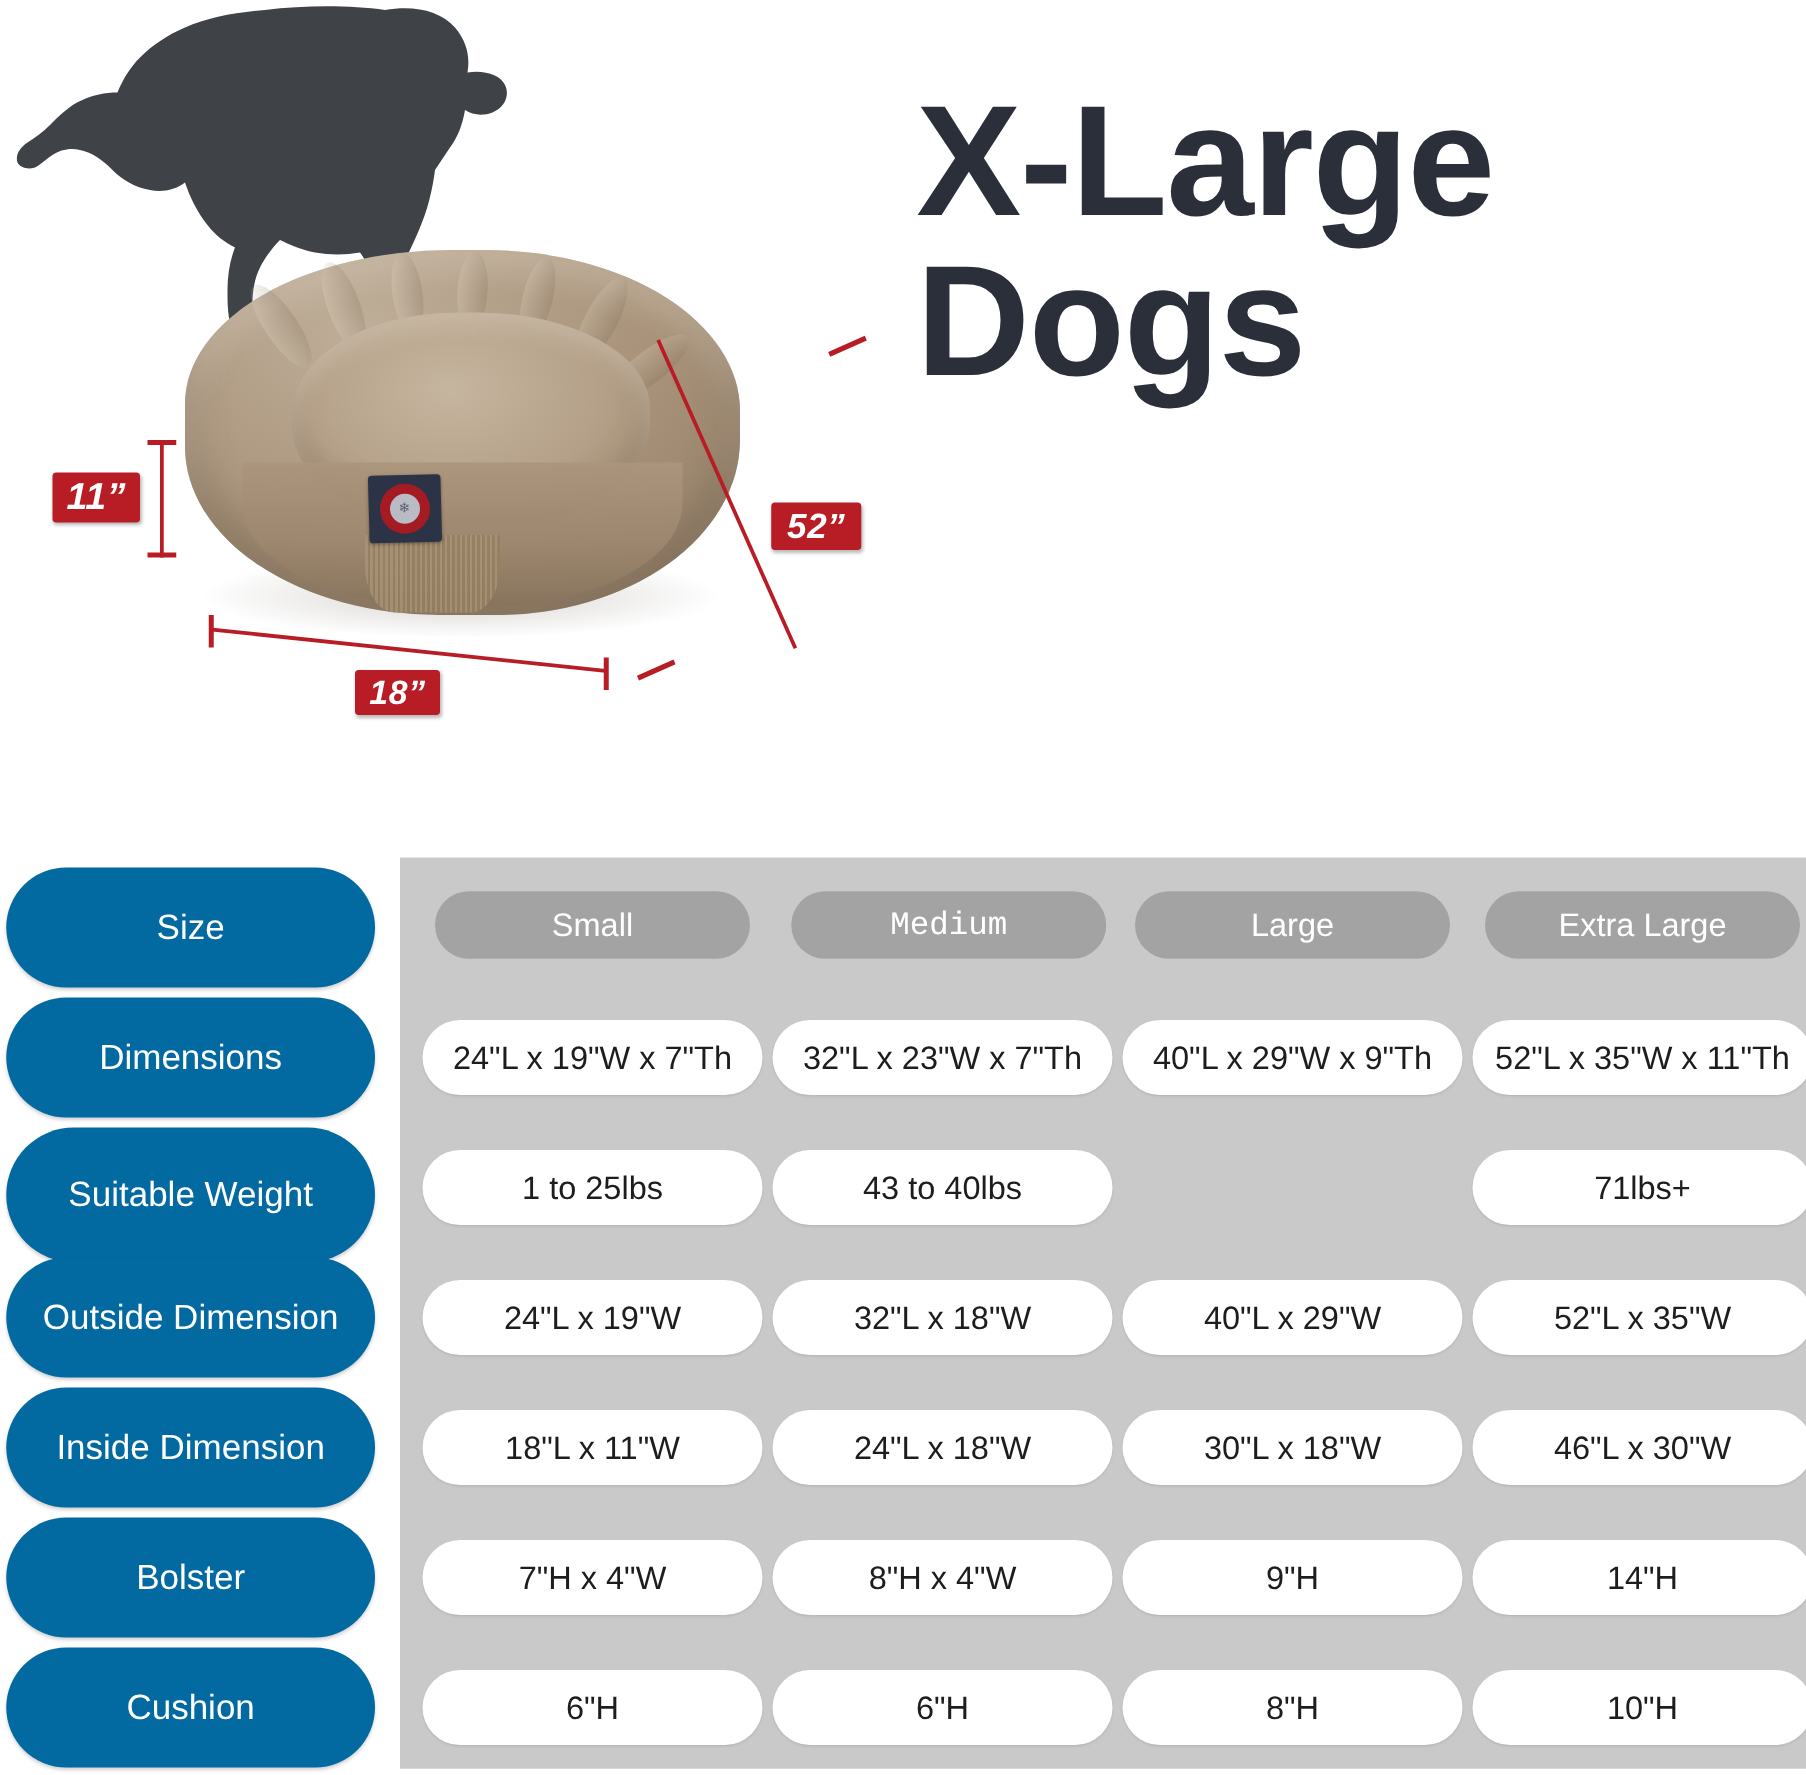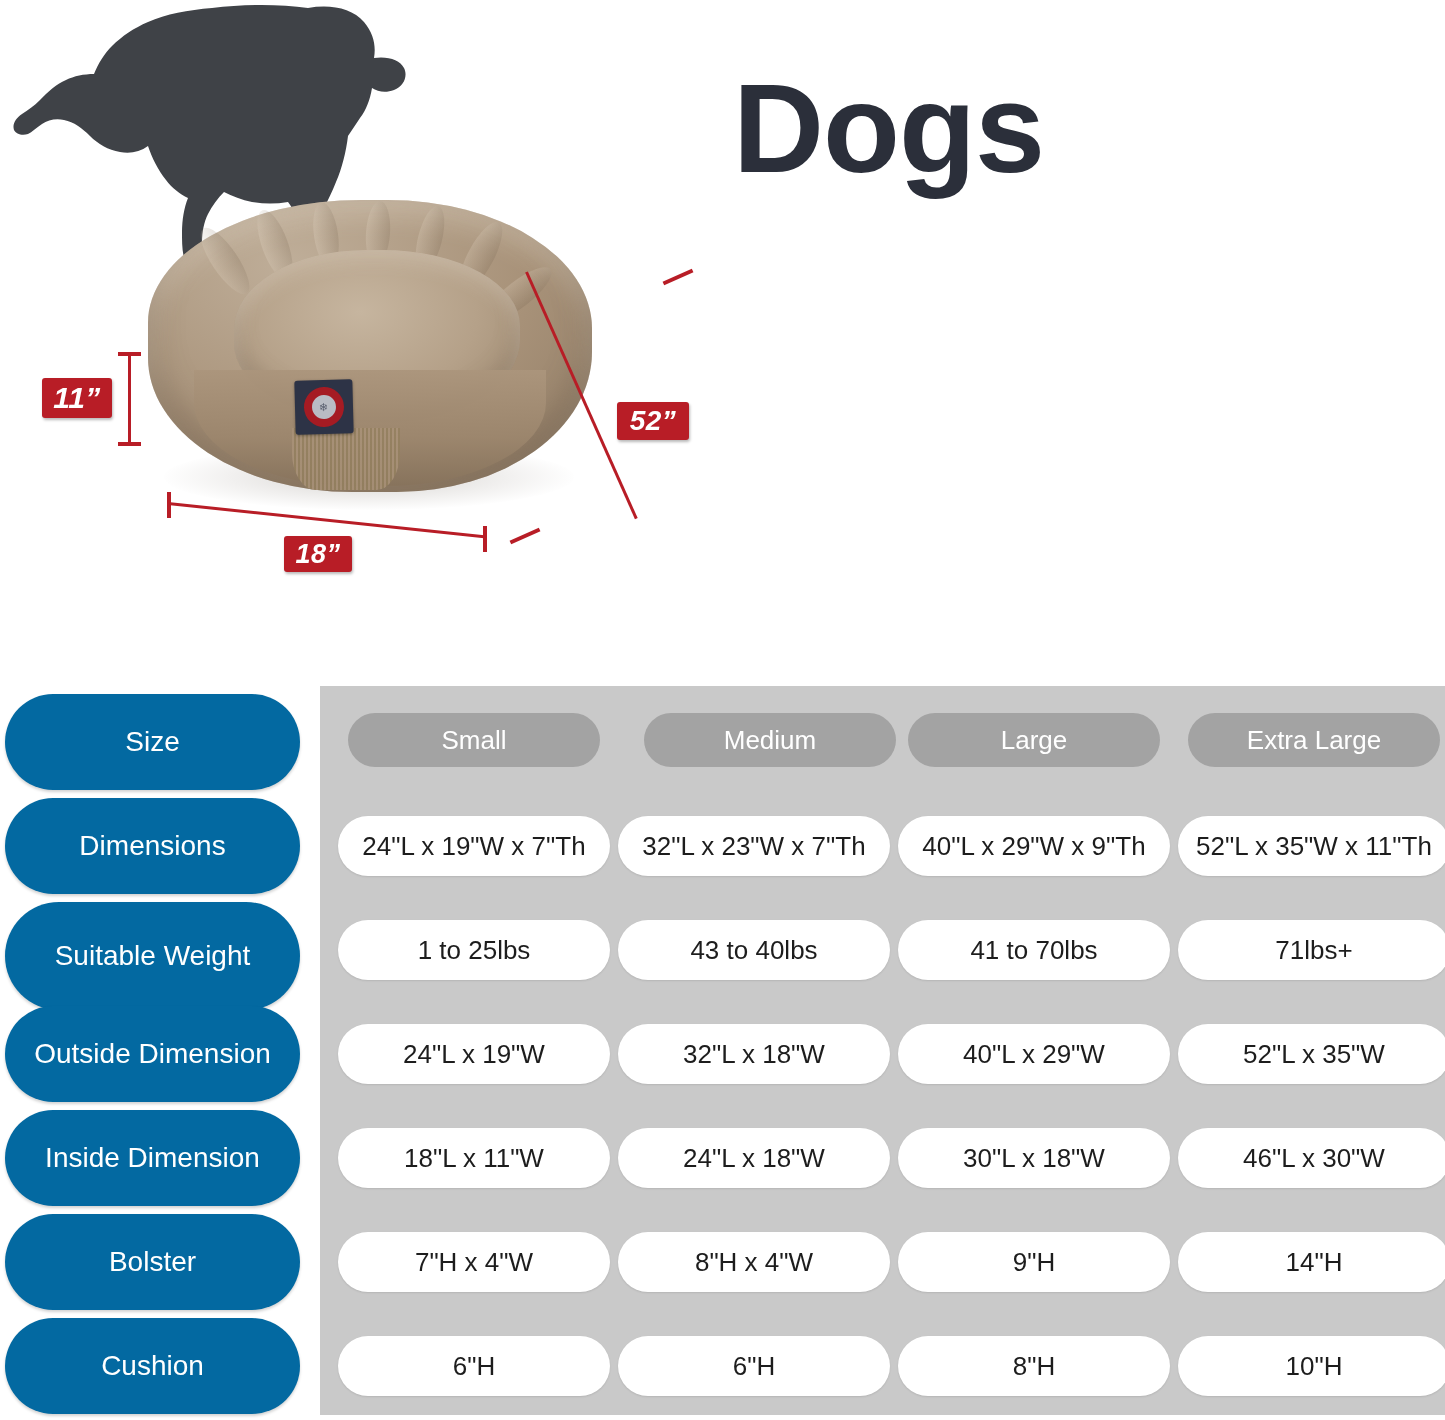--- a/index.html
+++ b/index.html
@@ -300,52 +300,52 @@
   <div class="cap" style="left:662px; top:275px; width:32px; height:4px; transform:rotate(-24deg);"></div>
   <div class="cap" style="left:509px; top:534px; width:32px; height:4px; transform:rotate(-24deg);"></div>
   <div class="dim-badge" id="badge-52">52”</div>
 
   <div class="measure-line" style="left:168px; top:502px; width:318px; height:3px; transform-origin:0 50%; transform:rotate(6deg);"></div>
   <div class="cap" style="left:167px; top:492px; width:4px;  height:26px;"></div>
   <div class="cap" style="left:483px; top:526px; width:4px;  height:26px;"></div>
   <div class="dim-badge" id="badge-35">18”</div>
 
   <div id="headline">
+    <div class="hl-line" id="hl-mid">X-Large</div>
     <div class="hl-line" id="hl-bot">Dogs</div>
   </div>
 </div>
 
 <div id="table-wrap">
   <div id="gray-panel"></div>
 
   <div id="label-col">
     <div class="row-label" style="top:8px;   height:96px;">Size</div>
     <div class="row-label" style="top:112px; height:96px;">Dimensions</div>
     <div class="row-label" style="top:216px; height:108px;">Suitable Weight</div>
     <div class="row-label" style="top:320px; height:96px;">Outside Dimension</div>
     <div class="row-label" style="top:424px; height:96px;">Inside Dimension</div>
     <div class="row-label" style="top:528px; height:96px;">Bolster</div>
     <div class="row-label" style="top:632px; height:96px;">Cushion</div>
   </div>
 
   <div id="cells">
 
     <div class="cell head" style="left:28px;  top:27px;  width:252px;">Small</div>
-    <div class="cell head" style="left:324px; top:27px;  width:252px;">Medium</div>
+    <div class="cell head" style="left:313px; top:27px;  width:252px;font-family:Liberation Mono, monospace;">Medium</div>
     <div class="cell head" style="left:588px; top:27px;  width:252px;">Large</div>
     <div class="cell head" style="left:868px; top:27px;  width:252px;">Extra Large</div>
 
     <div class="cell data" style="left:18px;  top:130px; width:272px;">24"L x 19"W x 7"Th</div>
     <div class="cell data" style="left:298px; top:130px; width:272px;">32"L x 23"W x 7"Th</div>
     <div class="cell data" style="left:578px; top:130px; width:272px;">40"L x 29"W x 9"Th</div>
     <div class="cell data" style="left:858px; top:130px; width:272px;">52"L x 35"W x 11"Th</div>
 
     <div class="cell data" style="left:18px;  top:234px; width:272px;">1 to 25lbs</div>
     <div class="cell data" style="left:298px; top:234px; width:272px;">43 to 40lbs</div>
-    <div class="cell data" style="left:578px; top:234px; width:272px;">41 to 70lbs</div>
     <div class="cell data" style="left:858px; top:234px; width:272px;">71lbs+</div>
 
     <div class="cell data" style="left:18px;  top:338px; width:272px;">24"L x 19"W</div>
     <div class="cell data" style="left:298px; top:338px; width:272px;">32"L x 18"W</div>
     <div class="cell data" style="left:578px; top:338px; width:272px;">40"L x 29"W</div>
     <div class="cell data" style="left:858px; top:338px; width:272px;">52"L x 35"W</div>
 
     <div class="cell data" style="left:18px;  top:442px; width:272px;">18"L x 11"W</div>
     <div class="cell data" style="left:298px; top:442px; width:272px;">24"L x 18"W</div>
     <div class="cell data" style="left:578px; top:442px; width:272px;">30"L x 18"W</div>

